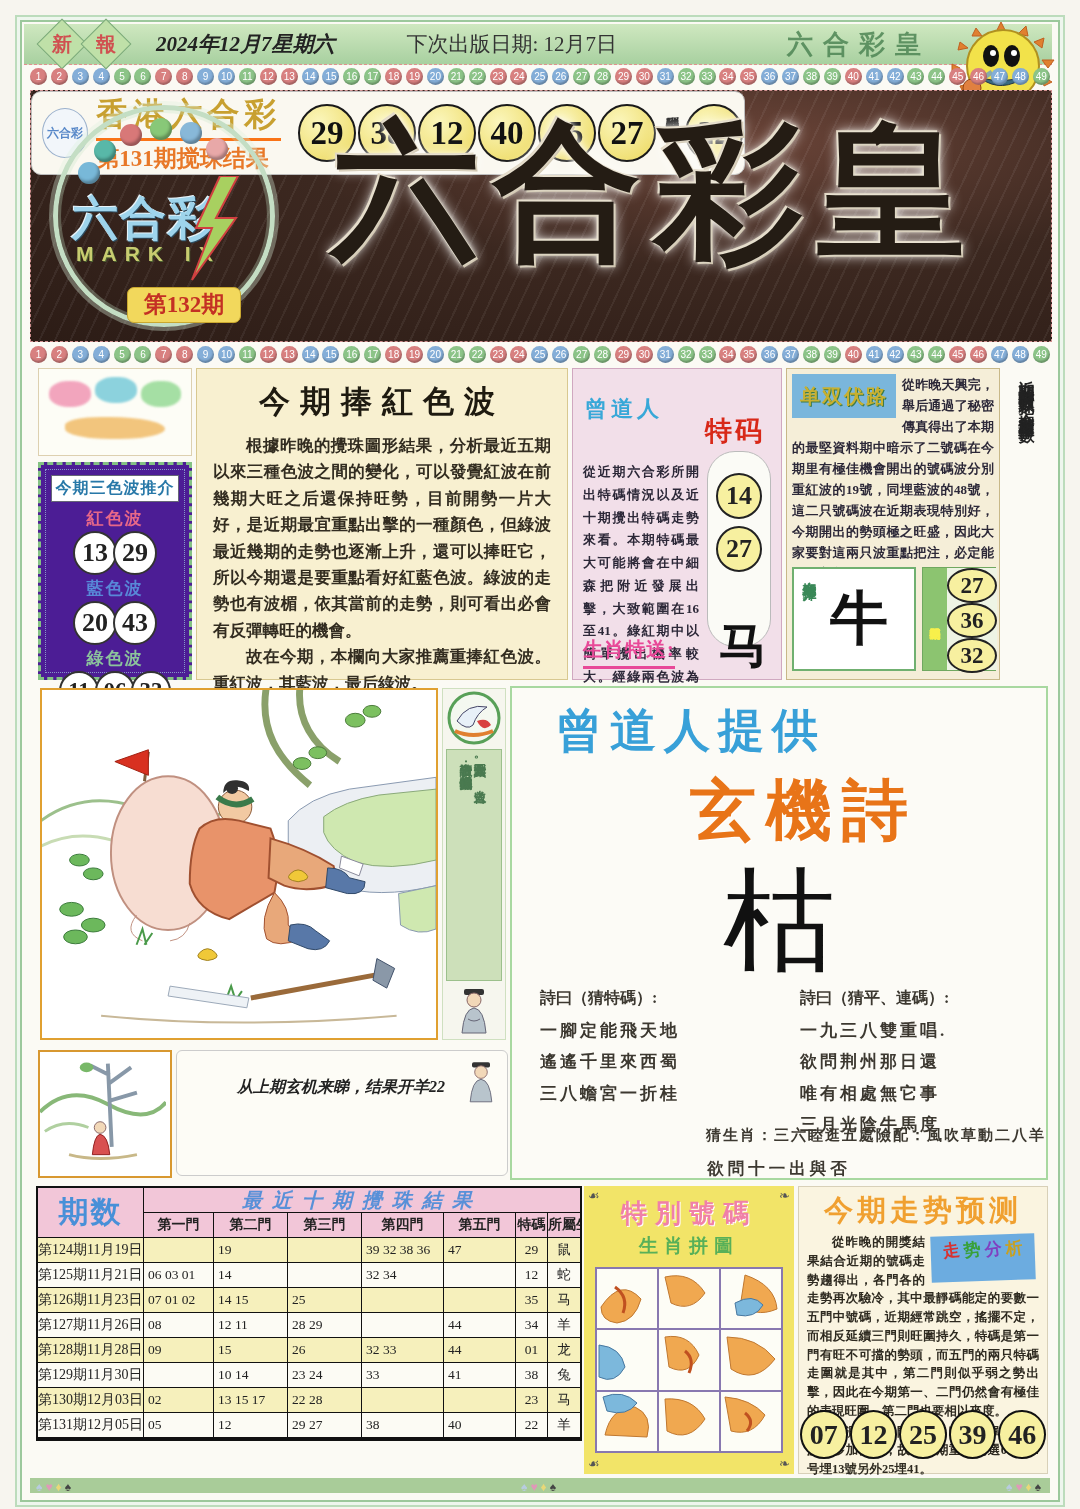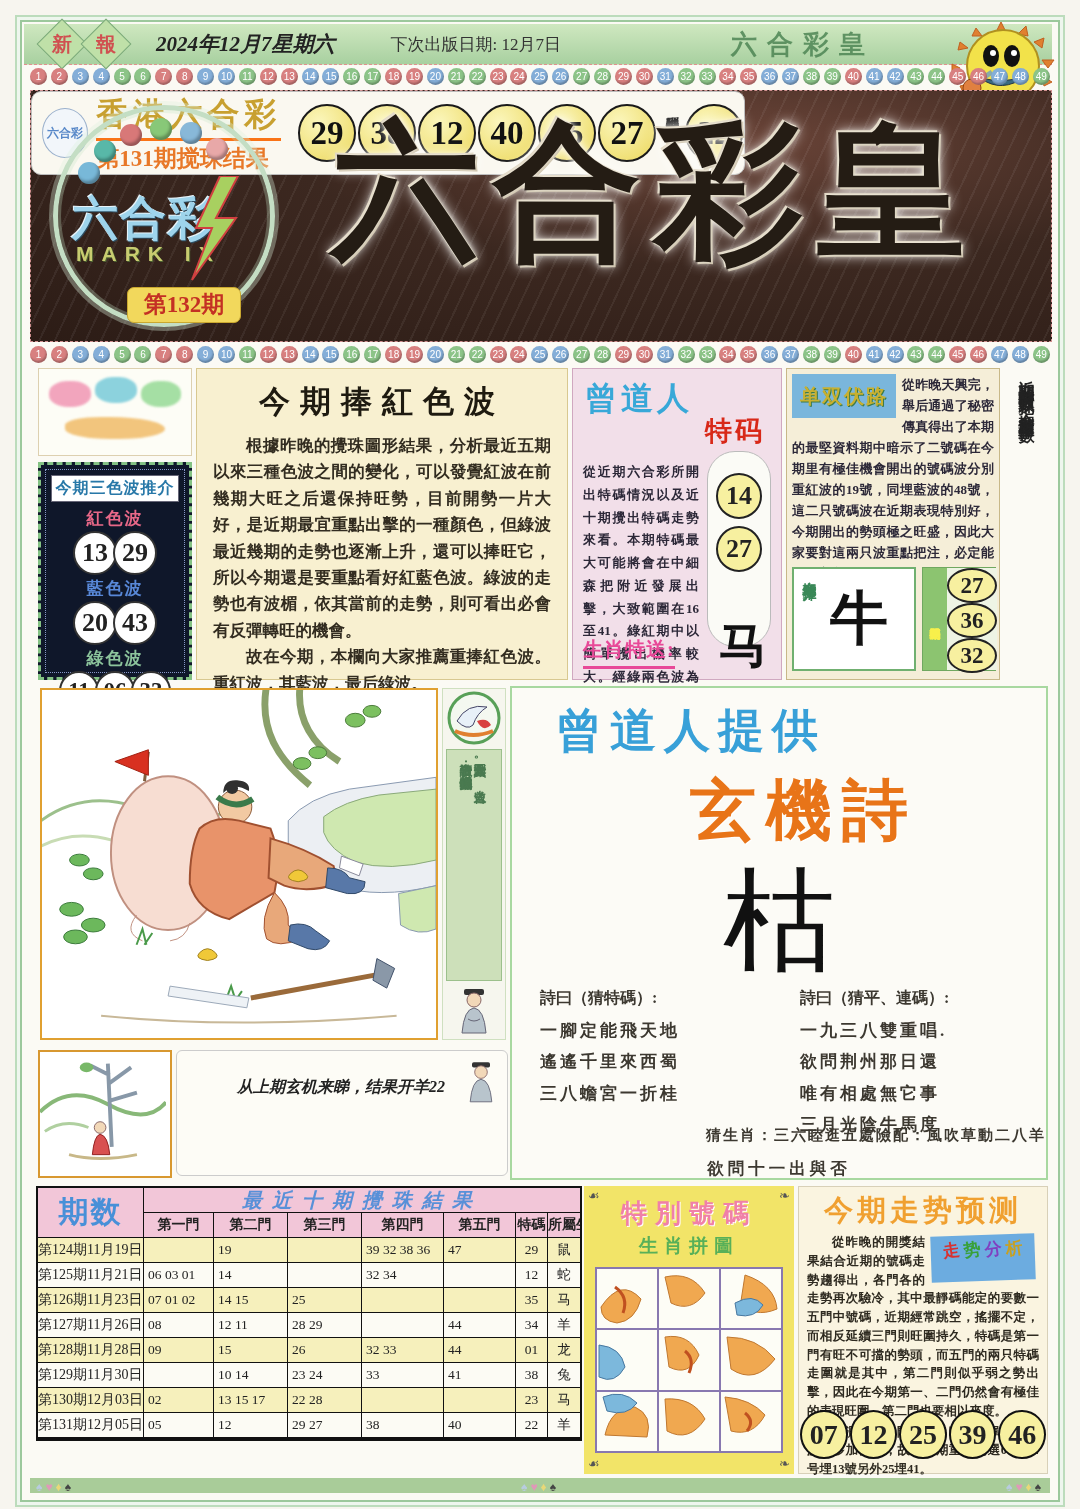--- a/index.html
+++ b/index.html
@@ -11,21 +11,21 @@
          border:2px solid #9cc89c;box-shadow:0 0 0 3px #eef6ee,0 0 0 5px #bcdcbc;background:#fbfaf4;}
   
   #header{left:24px;top:24px;width:1028px;height:40px;
           background:linear-gradient(#cfe8c0,#a8d0a0);border-bottom:1px dashed #e09090;display:flex;align-items:center;}
   .badge-diamond{display:inline-block;width:34px;height:34px;background:#bfe0a8;border:1px solid #7aa87a;
                  transform:rotate(45deg);margin:0 4px;position:relative;}
   .badge-diamond b{position:absolute;left:50%;top:50%;transform:translate(-50%,-50%) rotate(-45deg);
                    font-size:20px;color:#d05050;font-family:"Liberation Serif",serif;}
   #masthead-badge{margin-left:16px;display:flex;}
   #header-date{margin-left:28px;font-size:21px;font-weight:bold;font-style:italic;color:#222;}
-  #header-next{margin-left:56px;font-size:17px;color:#333;}
+  #header-next{margin-left:72px;font-size:21px;color:#333;}
   #header-paper{margin-left:170px;font-size:26px;font-weight:bold;color:#47804f;letter-spacing:10px;opacity:.8;}
   
   #sun{left:946px;top:22px;width:110px;height:92px;}
   
   .strip{left:30px;width:1020px;height:20px;display:flex;justify-content:space-between;align-items:center;}
   #strip1{top:66px;}  #strip2{top:344px;}
   .mini-ball{width:17px;height:17px;border-radius:50%;color:#fff;font-size:10px;line-height:17px;
              text-align:center;font-family:"Liberation Sans",sans-serif;box-shadow:inset -1px -2px 2px rgba(0,0,0,.25);}
   
   #masthead{left:30px;top:90px;width:1020px;height:250px;border:1px dashed #d09090;
@@ -56,36 +56,36 @@
   #result-sub{font-size:23px;font-weight:bold;color:#e87828;margin-top:2px;white-space:nowrap;}
   .big-ball{width:54px;height:54px;border-radius:50%;border:2.5px solid #1a1a1a;margin:0 1px;
             background:radial-gradient(circle at 35% 30%,#fbf6bc,#ecd85c);
             font-size:33px;font-weight:bold;text-align:center;line-height:54px;color:#111;flex:none;}
   #special-label{writing-mode:vertical-lr;text-orientation:upright;font-size:13px;font-weight:bold;
                  height:52px;margin:0 4px 0 8px;line-height:15px;color:#222;}
   
   .panel{position:absolute;box-sizing:border-box;}
   #logo-box{left:38px;top:368px;width:154px;height:88px;background:#fdfdf6;border:1px solid #ddd0b0;}
   .blob{position:absolute;border-radius:45%;filter:blur(1px);opacity:.8;}
-  #waves{left:38px;top:462px;width:154px;height:218px;background:#0f172a;border:3px dashed #84c284;padding:4px;}
+  #waves{left:38px;top:462px;width:154px;height:218px;background:#4c1d95;border:3px dashed #84c284;padding:4px;}
   #waves-inner{border:1px dotted #8898c8;height:100%;box-sizing:border-box;}
   #waves-title{margin:5px;background:#fff;border:1px solid #667;text-align:center;
                font-size:16px;font-weight:bold;color:#2878a8;padding:2px 0;letter-spacing:1px;}
   .wave-group{text-align:center;margin-top:2px;}
   .wave-label{font-size:17px;font-weight:bold;letter-spacing:2px;}
   .wave-nums{display:flex;justify-content:center;margin-top:1px;}
   .wave-ball{width:40px;height:40px;border:2px solid #333;border-radius:50%;background:#fff;
              font-size:26px;font-weight:bold;line-height:40px;text-align:center;margin:0 -2px;}
   .wave-ball.small{width:36px;height:36px;font-size:23px;line-height:36px;}
   #article{left:196px;top:368px;width:372px;height:312px;background:#f8f0d0;border:1px solid #d8c890;}
   #article-title{text-align:center;font-size:31px;font-weight:bold;letter-spacing:10px;margin-top:12px;color:#1e1a10;}
   #article-body{padding:10px 16px 0 16px;font-size:16.5px;font-weight:600;line-height:1.6;color:#322c20;text-align:justify;}
   #article-body p{margin:0;text-indent:2em;}
   #zeng{left:572px;top:368px;width:210px;height:312px;background:#f2dfe9;border:1px solid #d0a8c0;}
-  #zeng-name{position:absolute;left:12px;top:8px;font-size:32px;font-weight:bold;color:#38a8d8;letter-spacing:4px;}
+  #zeng-name{position:absolute;left:12px;top:25px;font-size:22px;font-weight:bold;color:#38a8d8;letter-spacing:4px;}
   #zeng-tema{position:absolute;right:16px;top:44px;font-size:27px;font-weight:bold;color:#d82818;letter-spacing:3px;}
   #zeng-body{position:absolute;left:10px;top:92px;width:116px;font-size:13px;font-weight:bold;
              line-height:1.75;color:#2c2838;text-align:justify;}
   #tesong{position:absolute;left:134px;top:82px;width:64px;height:196px;background:#fbfbf6;border:1px solid #bbb;
           border-radius:28px;display:flex;flex-direction:column;align-items:center;padding-top:8px;box-sizing:border-box;}
   #tesong-label{writing-mode:vertical-rl;text-orientation:upright;font-size:25px;font-weight:bold;color:#4a6878;
                 letter-spacing:3px;text-shadow:1px 1px 0 #fff,2px 2px 0 #889;}
   .tesong-ball{width:42px;height:42px;border-radius:50%;border:2px solid #222;background:#f7f0a0;
                font-size:26px;font-weight:bold;line-height:42px;text-align:center;margin-top:7px;}
   #zeng-zodiac{position:absolute;left:10px;bottom:10px;width:190px;}

